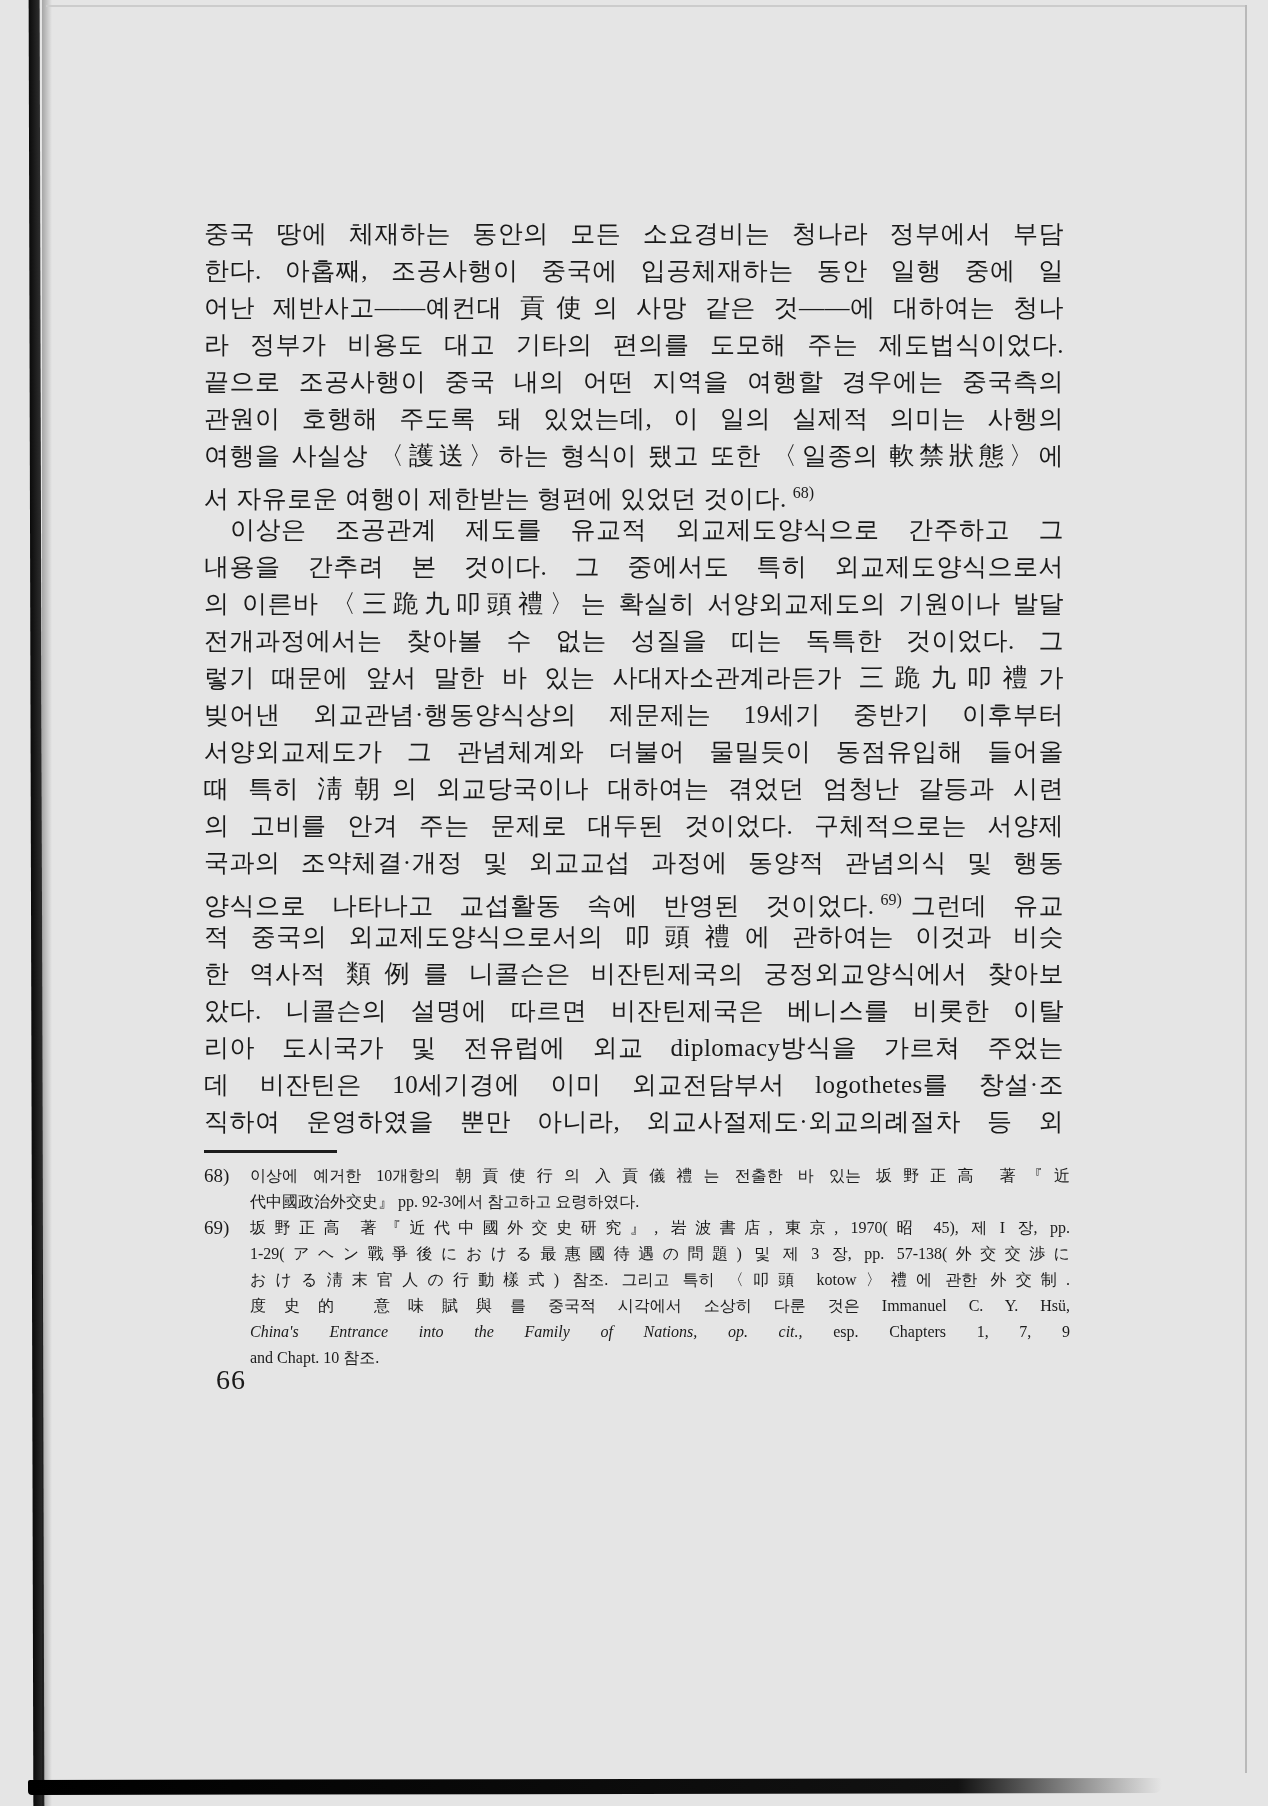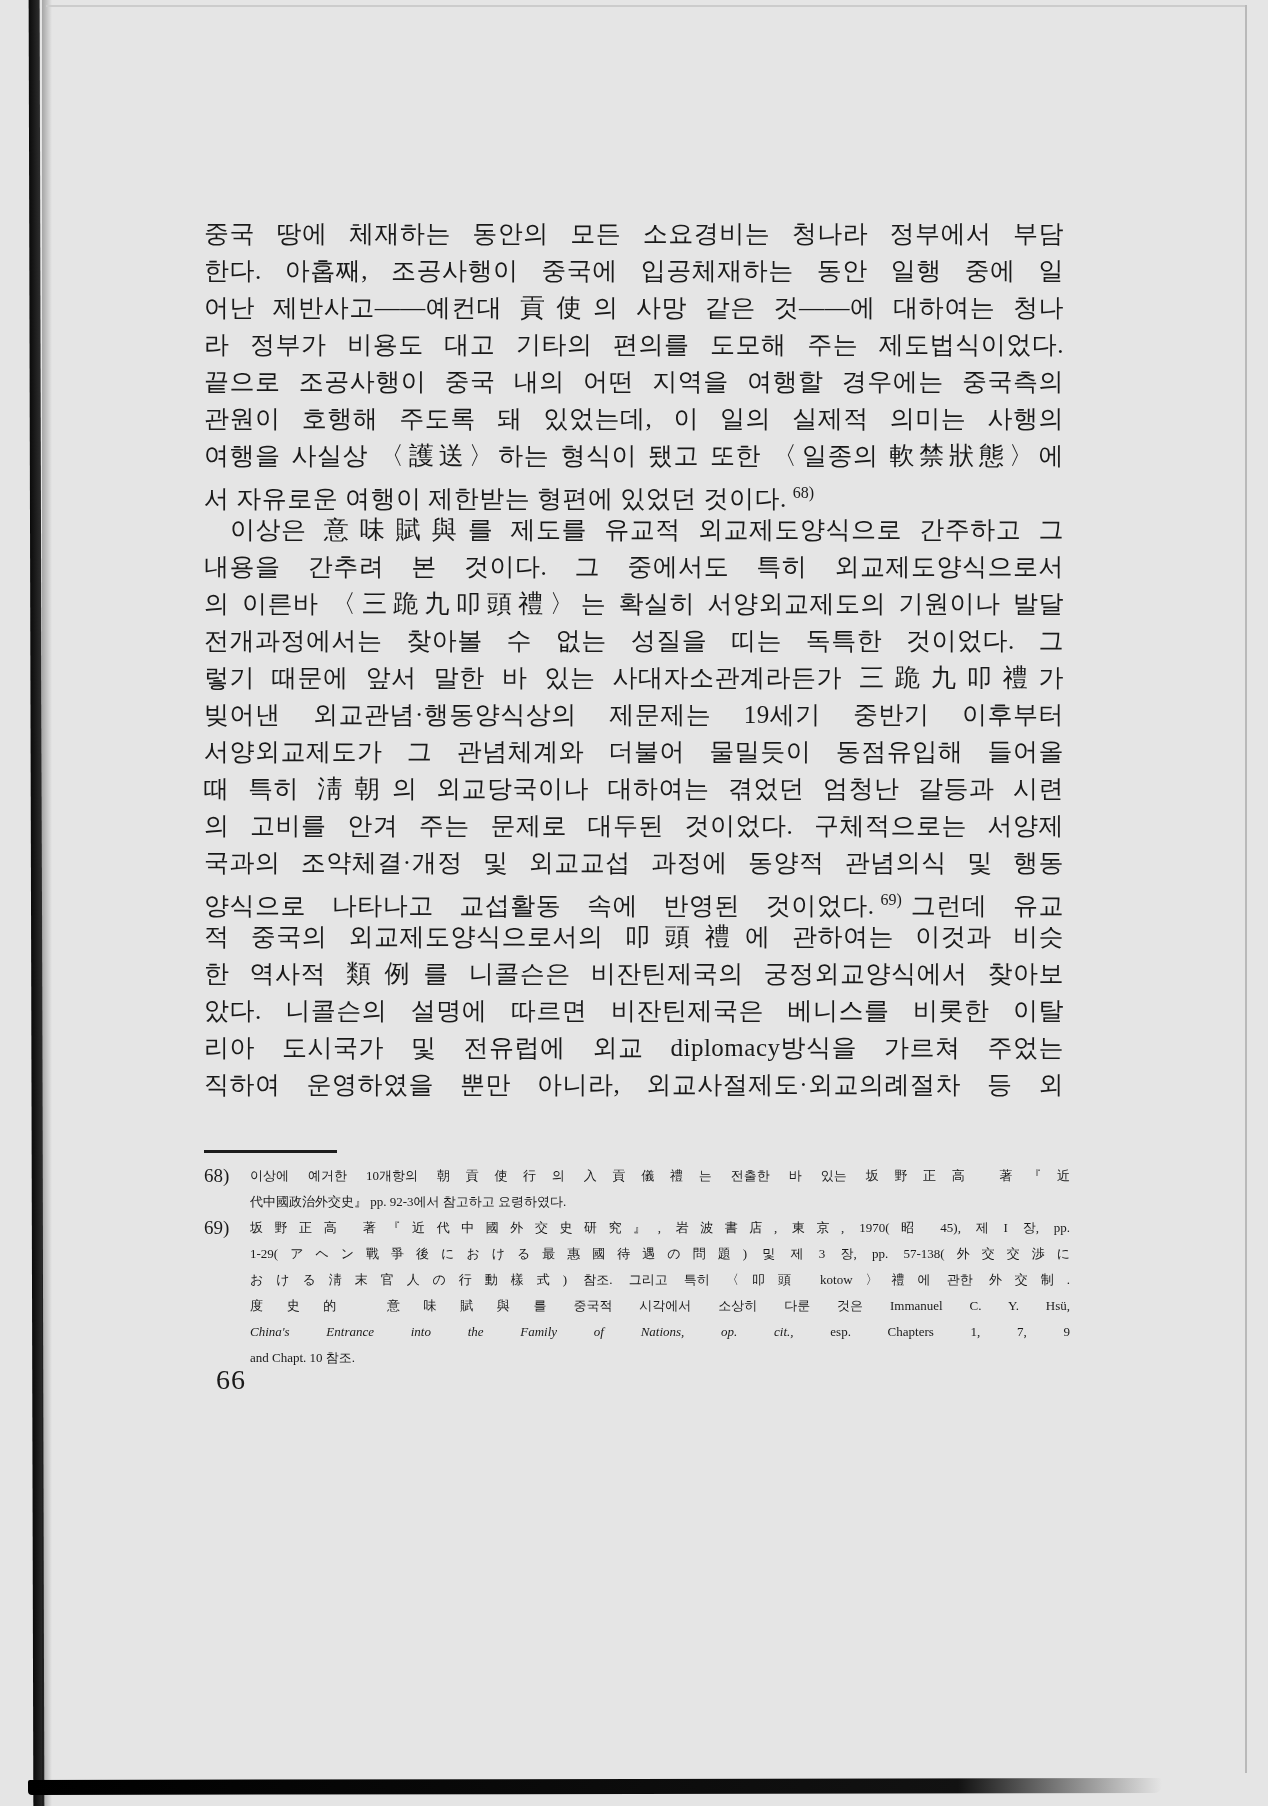--- a/index.html
+++ b/index.html
@@ -87,21 +87,21 @@
   }
   .footnote { display: flex; }
   .fn-marker {
     flex: 0 0 46px;
     width: 46px;
     font-size: 19px;
     line-height: 26px;
   }
   .fn-body { flex: 1; }
   .fn-line {
-    font-size: 13px;
+    font-size: 16px;
     line-height: 26px;
     height: 26px;
     text-align: justify;
     text-align-last: justify;
   }
   .fn-line.fn-end { text-align-last: left; }
   .fn-line .em { font-style: italic; }
   .page-number {
     position: absolute;
     left: 216px; top: 1364px;
@@ -130,37 +130,38 @@
       <div class="line">라 정부가 비용도 대고 기타의 편의를 도모해 주는 제도법식이었다.</div>
       <div class="line">끝으로 조공사행이 중국 내의 어떤 지역을 여행할 경우에는 중국측의</div>
       <div class="line">관원이 호행해 주도록 돼 있었는데, 이 일의 실제적 의미는 사행의</div>
       <div class="line">여행을 사실상 〈護送〉하는 형식이 됐고 또한 〈일종의 軟禁狀態〉에</div>
       <div class="line para-end">
         <span>서 자유로운 여행이 제한받는 형편에 있었던 것이다.</span><sup class="fnref">68)</sup>
       </div>
     </div>
 
     <div class="para">
-      <div class="line indent">이상은 意味賦與를 제도를 유교적 외교제도양식으로 간주하고 그</div>
+      <div class="line indent">이상은 조공관계 제도를 유교적 외교제도양식으로 간주하고 그</div>
       <div class="line">내용을 간추려 본 것이다. 그 중에서도 특히 외교제도양식으로서</div>
       <div class="line">의 이른바 〈三跪九叩頭禮〉는 확실히 서양외교제도의 기원이나 발달</div>
       <div class="line">전개과정에서는 찾아볼 수 없는 성질을 띠는 독특한 것이었다. 그</div>
       <div class="line">렇기 때문에 앞서 말한 바 있는 사대자소관계라든가 三跪九叩禮가</div>
       <div class="line">빚어낸 외교관념·행동양식상의 제문제는 19세기 중반기 이후부터</div>
       <div class="line">서양외교제도가 그 관념체계와 더불어 물밀듯이 동점유입해 들어올</div>
       <div class="line">때 특히 淸朝의 외교당국이나 대하여는 겪었던 엄청난 갈등과 시련</div>
       <div class="line">의 고비를 안겨 주는 문제로 대두된 것이었다. 구체적으로는 서양제</div>
       <div class="line">국과의 조약체결·개정 및 외교교섭 과정에 동양적 관념의식 및 행동</div>
       <div class="line">
         <span>양식으로 나타나고 교섭활동 속에 반영된 것이었다.</span><sup class="fnref mid">69)</sup><span>그런데 유교</span>
       </div>
       <div class="line">적 중국의 외교제도양식으로서의 叩頭禮에 관하여는 이것과 비슷</div>
       <div class="line">한 역사적 類例를 니콜슨은 비잔틴제국의 궁정외교양식에서 찾아보</div>
       <div class="line">았다. 니콜슨의 설명에 따르면 비잔틴제국은 베니스를 비롯한 이탈</div>
       <div class="line">리아 도시국가 및 전유럽에 외교 diplomacy방식을 가르쳐 주었는</div>
+      <div class="line">데 비잔틴은 10세기경에 이미 외교전담부서 logothetes를 창설·조</div>
       <div class="line">직하여 운영하였을 뿐만 아니라, 외교사절제도·외교의례절차 등 외</div>
     </div>
 
   </div>
 
   <div class="fn-rule"></div>
 
   <div class="footnotes">
 
     <div class="footnote">

